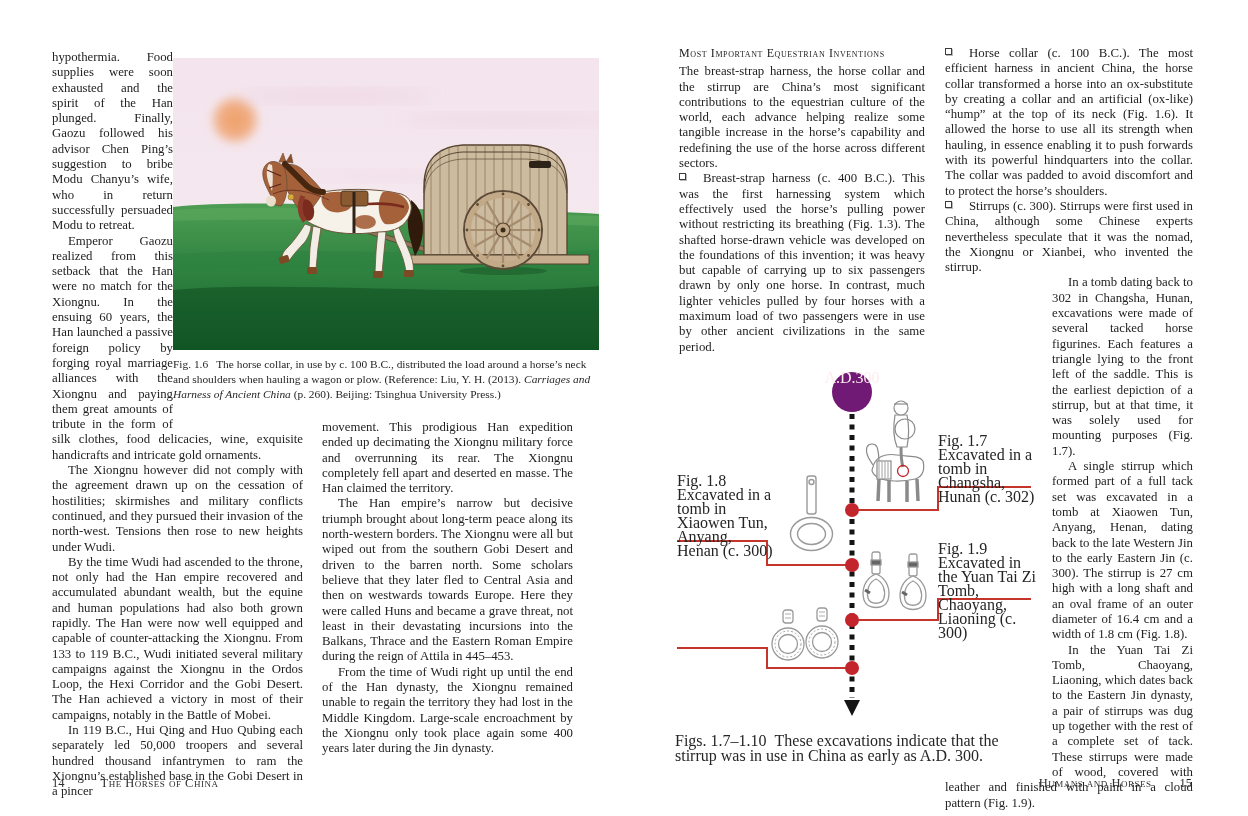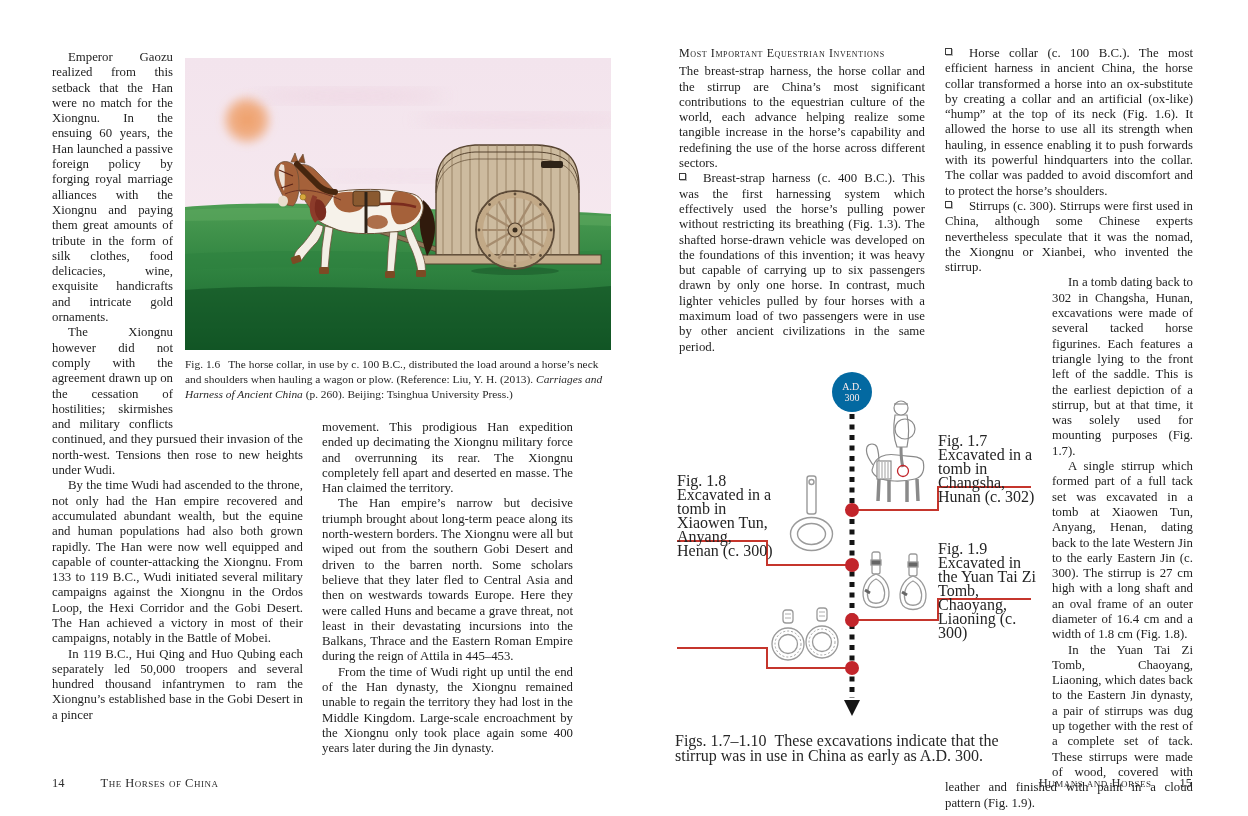--- a/index.html
+++ b/index.html
@@ -14,52 +14,52 @@
   p.ind{text-indent:16px;}
   .img-float{float:right;width:120px;height:374px;margin-left:10px;}
   .tl-float{float:left;width:97px;height:420px;margin-top:74px;margin-right:10px;}
   .col-b-spacer{height:370px;}
   .bullet{margin-top:14px;}
   .sq{display:inline-block;width:5px;height:5px;border:1px solid #3c3c3c;box-shadow:1px 1px 0 #b9b9b9;
       margin-right:17px;position:relative;top:-2px;}
   .sec-head{font-variant:small-caps;letter-spacing:.6px;font-size:12px;margin-bottom:3px;color:#1c1c1c;}
 
   
-  .fig16{position:absolute;left:185px;top:58px;width:426px;margin:0;}
+  .fig16{position:absolute;left:173px;top:58px;width:426px;margin:0;}
   .fig16 svg{display:block;}
   .fig16 figcaption{margin-top:7px;font-size:11.4px;line-height:14.8px;text-align:left;color:#262626;width:418px;}
   .cap-lead{margin-right:8px;}
 
   
   .folio{position:absolute;top:776px;font-size:12.5px;color:#2e2e2e;}
   .folio .rt{font-variant:small-caps;letter-spacing:.5px;text-align:center;}
   #folio-left{left:52px;} #folio-left .rt{margin-left:36px;}
   #folio-right{right:56px;text-align:right;} #folio-right .num{margin-left:28px;}
 
   
   .timeline{position:absolute;left:51px;top:360px;width:362px;height:412px;margin:0;}
   .tl-art{position:absolute;left:0;top:0;}
   .tl-start{position:absolute;left:157px;top:12px;width:40px;height:40px;border-radius:50%;
-    background:#0369a1;color:#fdecec;text-align:center;font-size:10px;line-height:11.5px;padding-top:0;
-    display:flex;flex-direction:column;justify-content:center;font-variant:small-caps;}
+    background:#701a75;color:#fdecec;text-align:center;font-size:16px;line-height:11.5px;padding-top:0;
+    display:flex;flex-direction:row;justify-content:center;font-variant:small-caps;}
   .tl-label{position:absolute;font-size:16px;line-height:14px;color:#242424;text-align:left;}
   #lbl-17{left:263px;top:74px;width:100px;}
   #lbl-18{left:2px;top:114px;width:96px;}
   #lbl-19{left:263px;top:182px;width:102px;}
   #lbl-110{left:2px;top:222px;width:100px;}
   .tl-caption{position:absolute;left:0;top:374px;width:358px;font-size:16px;line-height:14.8px;color:#262626;text-align:left;}
 </style>
 </head>
 <body>
 
 <div class="page" id="page-left">
 
   <div class="cols" style="left:52px;top:50px;width:521px;gap:19px;">
     <div class="col" style="width:251px;">
-      <p><span class="img-float"></span></p>
+      <p><span class="img-float"></span><span>hypothermia. Food supplies were soon exhausted and the spirit of the Han plunged. Finally, Gaozu followed his advisor Chen Ping’s suggestion to bribe Modu Chanyu’s wife, who in return successfully persuaded Modu to retreat.</span></p>
       <p class="ind">Emperor Gaozu realized from this setback that the Han were no match for the Xiongnu. In the ensuing 60 years, the Han launched a passive foreign policy by forging royal marriage alliances with the Xiongnu and paying them great amounts of tribute in the form of silk clothes, food delicacies, wine, exquisite handicrafts and intricate gold ornaments.</p>
       <p class="ind">The Xiongnu however did not comply with the agreement drawn up on the cessation of hostilities; skirmishes and military conflicts continued, and they pursued their invasion of the north-west. Tensions then rose to new heights under Wudi.</p>
       <p class="ind">By the time Wudi had ascended to the throne, not only had the Han empire recovered and accumulated abundant wealth, but the equine and human populations had also both grown rapidly. The Han were now well equipped and capable of counter-attacking the Xiongnu. From 133 to 119 B.C., Wudi initiated several military campaigns against the Xiongnu in the Ordos Loop, the Hexi Corridor and the Gobi Desert. The Han achieved a victory in most of their campaigns, notably in the Battle of Mobei.</p>
       <p class="ind">In 119 B.C., Hui Qing and Huo Qubing each separately led 50,000 troopers and several hundred thousand infantrymen to ram the Xiongnu’s established base in the Gobi Desert in a pincer</p>
     </div>
     <div class="col" style="width:251px;">
       <div class="col-b-spacer"></div>
       <p>movement. This prodigious Han expedition ended up decimating the Xiongnu military force and overrunning its rear. The Xiongnu completely fell apart and deserted en masse. The Han claimed the territory.</p>
       <p class="ind">The Han empire’s narrow but decisive triumph brought about long-term peace along its north-western borders. The Xiongnu were all but wiped out from the southern Gobi Desert and driven to the barren north. Some scholars believe that they later fled to Central Asia and then on westwards towards Europe. Here they were called Huns and became a grave threat, not least in their devastating incursions into the Balkans, Thrace and the Eastern Roman Empire during the reign of Attila in 445–453.</p>
       <p class="ind">From the time of Wudi right up until the end of the Han dynasty, the Xiongnu remained unable to regain the territory they had lost in the Middle Kingdom. Large-scale encroachment by the Xiongnu only took place again some 400 years later during the Jin dynasty.</p>

